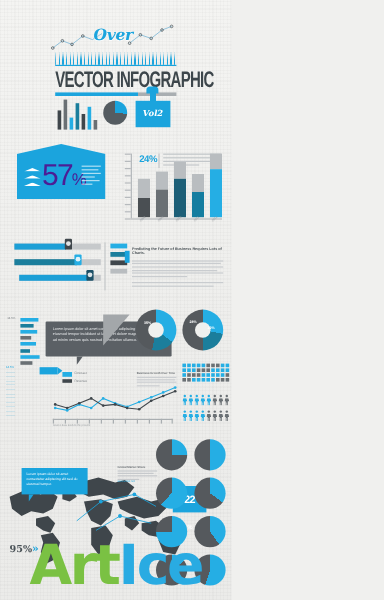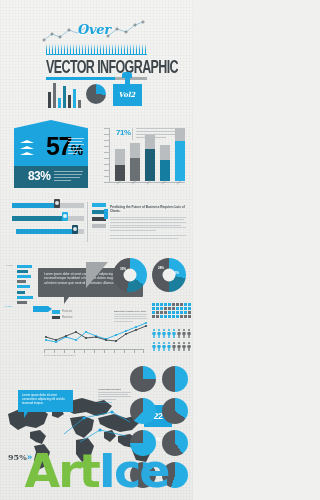--- a/index.html
+++ b/index.html
@@ -83,22 +83,22 @@
     position:absolute; left:14px; top:120px; width:74px; height:46px;
     background:#1ba4dd;
     clip-path: polygon(0 18%, 50% 0, 100% 18%, 100% 100%, 0 100%);
   }
   .arrows-icn { position:absolute; left:6px; top:20px; width:14px; height:18px; }
   .arrows-icn i {
     position:absolute; left:0; width:14px; height:3px; background:#fff; display:block;
     clip-path: polygon(50% 0, 100% 100%, 0 100%);
   }
   .pct57 {
-    position:absolute; left:32px; top:14px;
-    font-weight:bold; font-size:25px; color:#000000; letter-spacing:-1.5px;
+    position:absolute; left:21px; top:14px;
+    font-weight:normal; font-size:25px; color:#4c1d95; letter-spacing:-1.5px;
     line-height:25px;
   }
   .pct57 em { font-style:normal; font-size:14px; }
   .banner-lines { position:absolute; right:4px; top:18px; width:16px; }
   .banner-lines i { display:block; height:1px; background:rgba(255,255,255,.65); margin-bottom:2px; }
 
   .bar83 {
     position:absolute; left:14px; top:166px; width:74px; height:22px;
     background:#20687f;
   }
@@ -332,32 +332,23 @@
     <div class="banner-lines">
       <i style="width:100%"></i>
         <i style="width:90%"></i>
         <i style="width:100%"></i>
       <i style="width:70%"></i>
         <i style="width:95%"></i>
         <i style="width:55%"></i>
     </div>
   </div>
 
-  <div class="bar83">
-    <div class="pct83">83%</div>
-    <div class="bar83-lines">
-      <i style="width:100%"></i>
-        <i style="width:95%"></i>
-        <i style="width:88%"></i>
-        <i style="width:60%"></i>
-    </div>
-  </div>
 
   <div class="barchart">
-    <div class="pct77">71%</div>
+    <div class="pct77">24%</div>
     <div class="pct77-div"></div>
     <div class="pct77-lines">
       <i style="width:100%"></i>
         <i style="width:96%"></i>
         <i style="width:100%"></i>
         <i style="width:62%"></i>
     </div>
 
     <div class="bc-axis"></div>
     <div class="bc-ticks">

